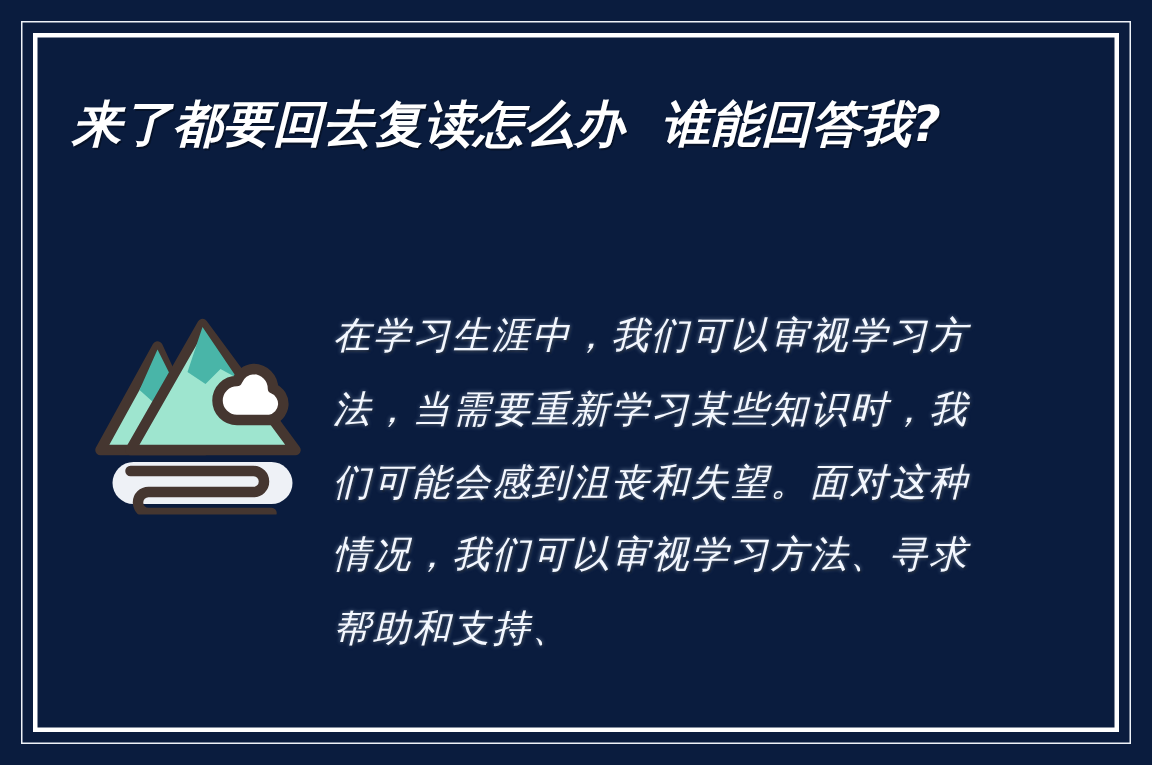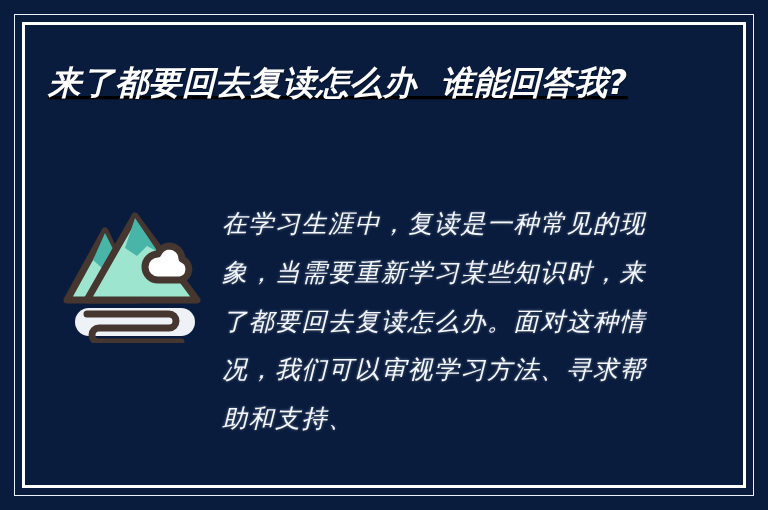--- a/index.html
+++ b/index.html
@@ -43,21 +43,20 @@
     box-sizing: border-box;
     pointer-events: none;
   }
 
   
   .title-block {
     position: absolute;
     left: 48px;
     top: 60px;
     width: 620px;
-    text-decoration: underline;
   }
   .title-text {
     margin: 0;
     color: #ffffff;
     font-family: "DejaVu Sans", sans-serif;
     font-size: 33px;
     font-weight: bold;
     font-style: italic;
     line-height: 1.42;
     letter-spacing: 0.5px;
@@ -134,18 +133,18 @@
         </g>
 
         <g>
           <rect x="18" y="100" width="120" height="28" rx="14" fill="#eef1f6" stroke="#453630" stroke-width="0"></rect>
           <path d="M30 106 h82 a7 7 0 0 1 0 14 h-70 a7 7 0 0 0 0 14 h82" fill="none" stroke="#453630" stroke-width="7" stroke-linecap="round" stroke-linejoin="round"></path>
         </g>
       </svg>
     </div>
 
     <div class="body-col">
-      <p class="body-text">在学习生涯中，复读是一种常见的现象，当需要重新学习某些知识时，来了都要回去复读怎么办。面对这种情况，我们可以审视学习方法、寻求帮助和支持、</p>
+      <p class="body-text">在学习生涯中，我们可以审视学习方法，当需要重新学习某些知识时，我们可能会感到沮丧和失望。面对这种情况，我们可以审视学习方法、寻求帮助和支持、</p>
     </div>
 
   </div>
 
 </div>
 
 </body></html>

